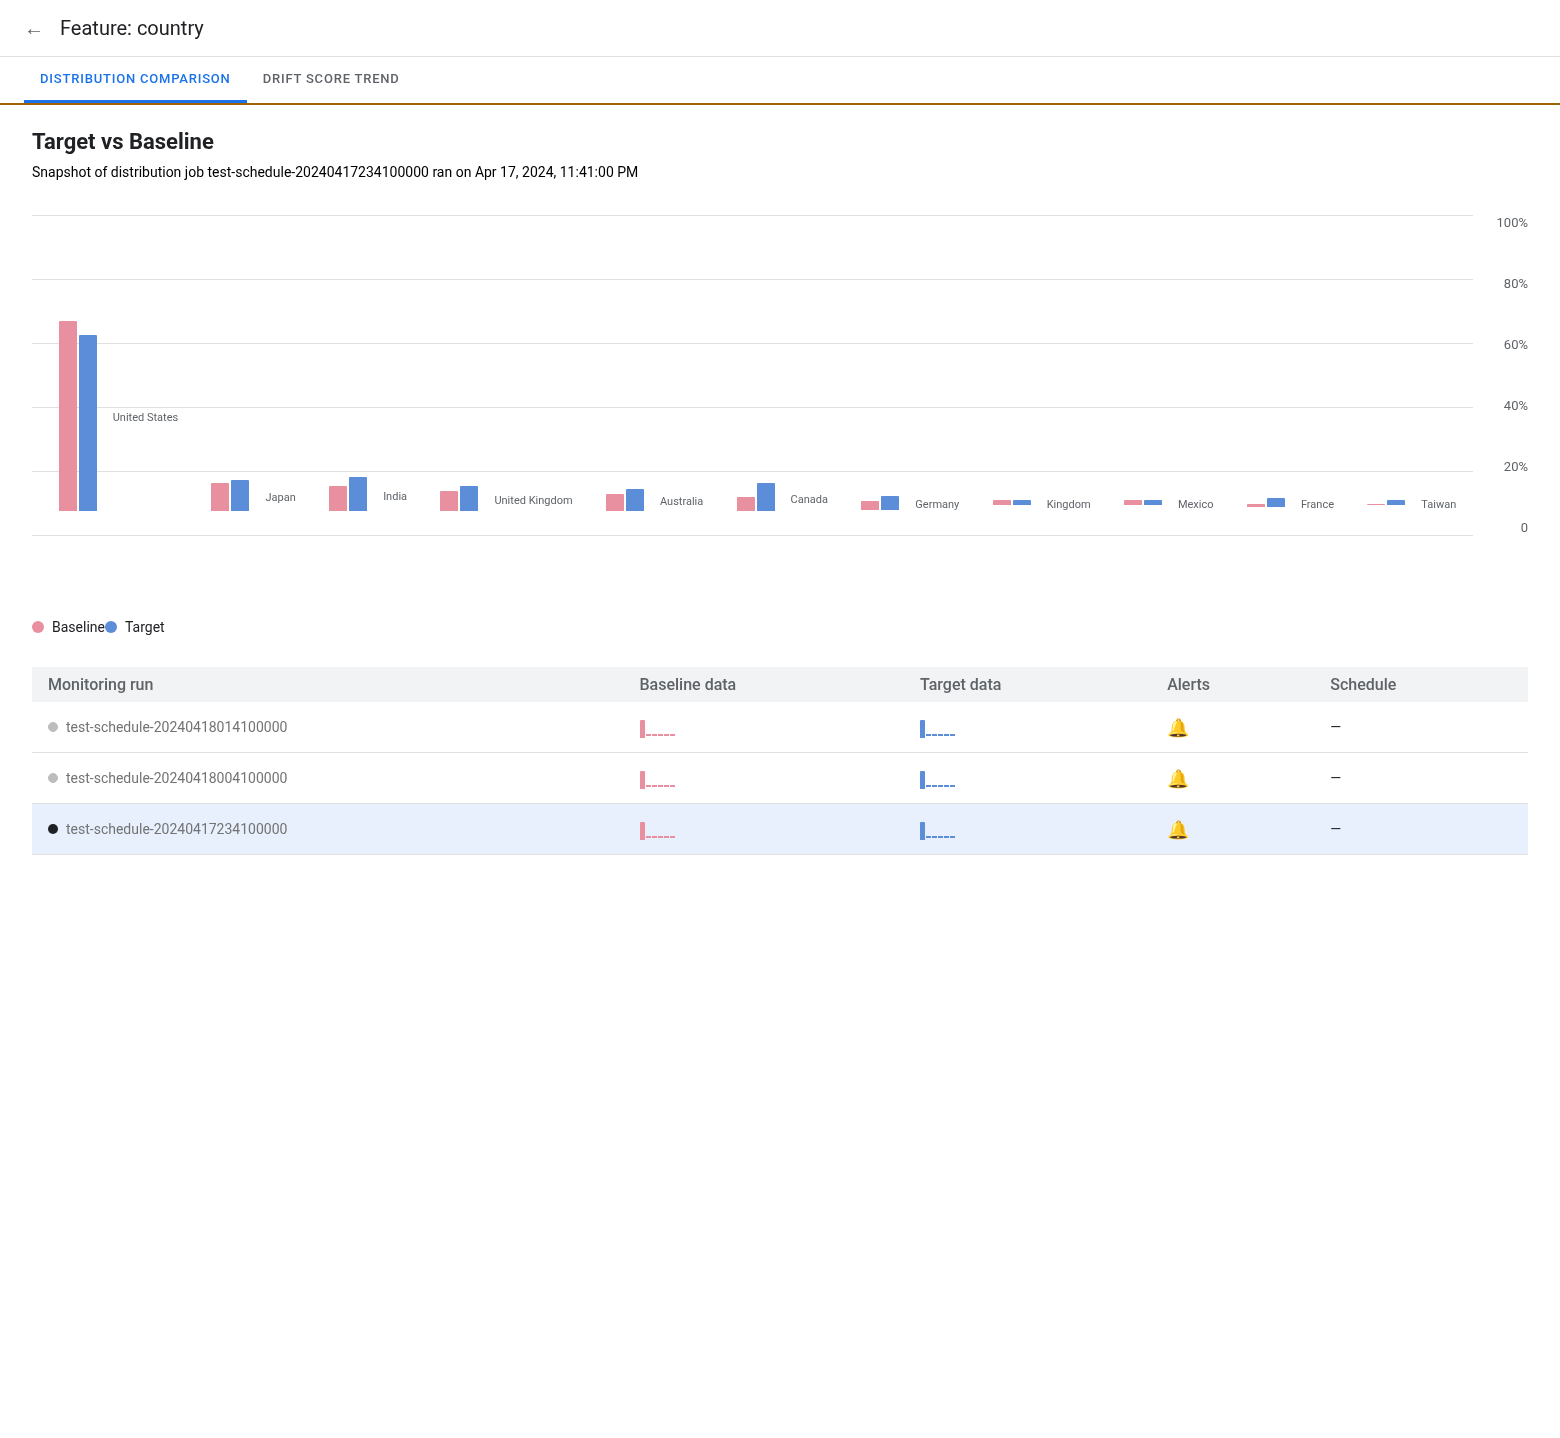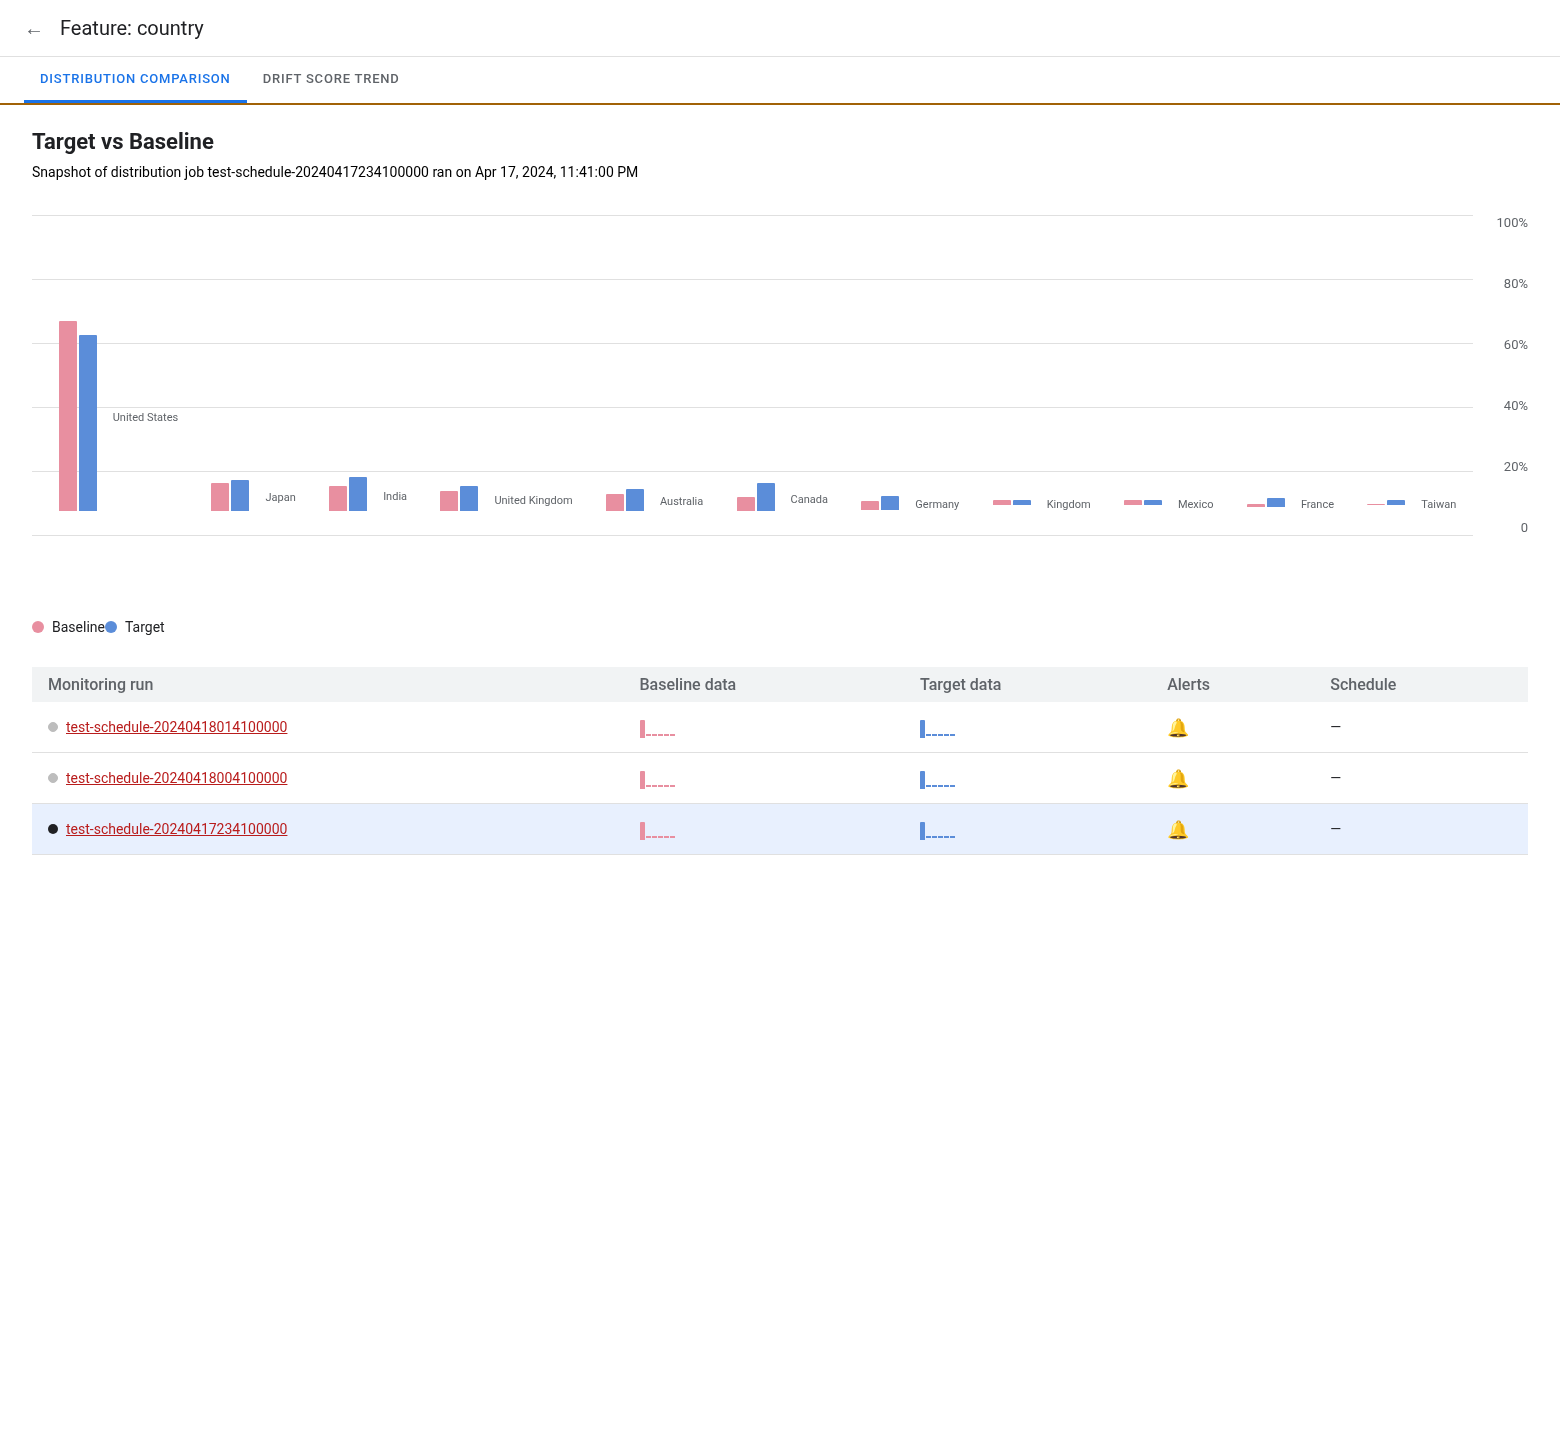--- a/index.html
+++ b/index.html
@@ -174,22 +174,21 @@
     }
     .table td {
       padding: 14px 16px;
       border-bottom: 1px solid #e0e0e0;
       color: #202124;
     }
     .table tr.highlighted {
       background: #e8f0fe;
     }
     .monitoring-link {
-      color: #b91c1c;
-      text-decoration: underline;
+      color: #737373;
       cursor: pointer;
     }
     .status-dot {
       width: 10px;
       height: 10px;
       border-radius: 50%;
       display: inline-block;
       margin-right: 8px;
     }
     .status-dot.gray { background: #bdbdbd; border: 1px solid #bdbdbd; }

